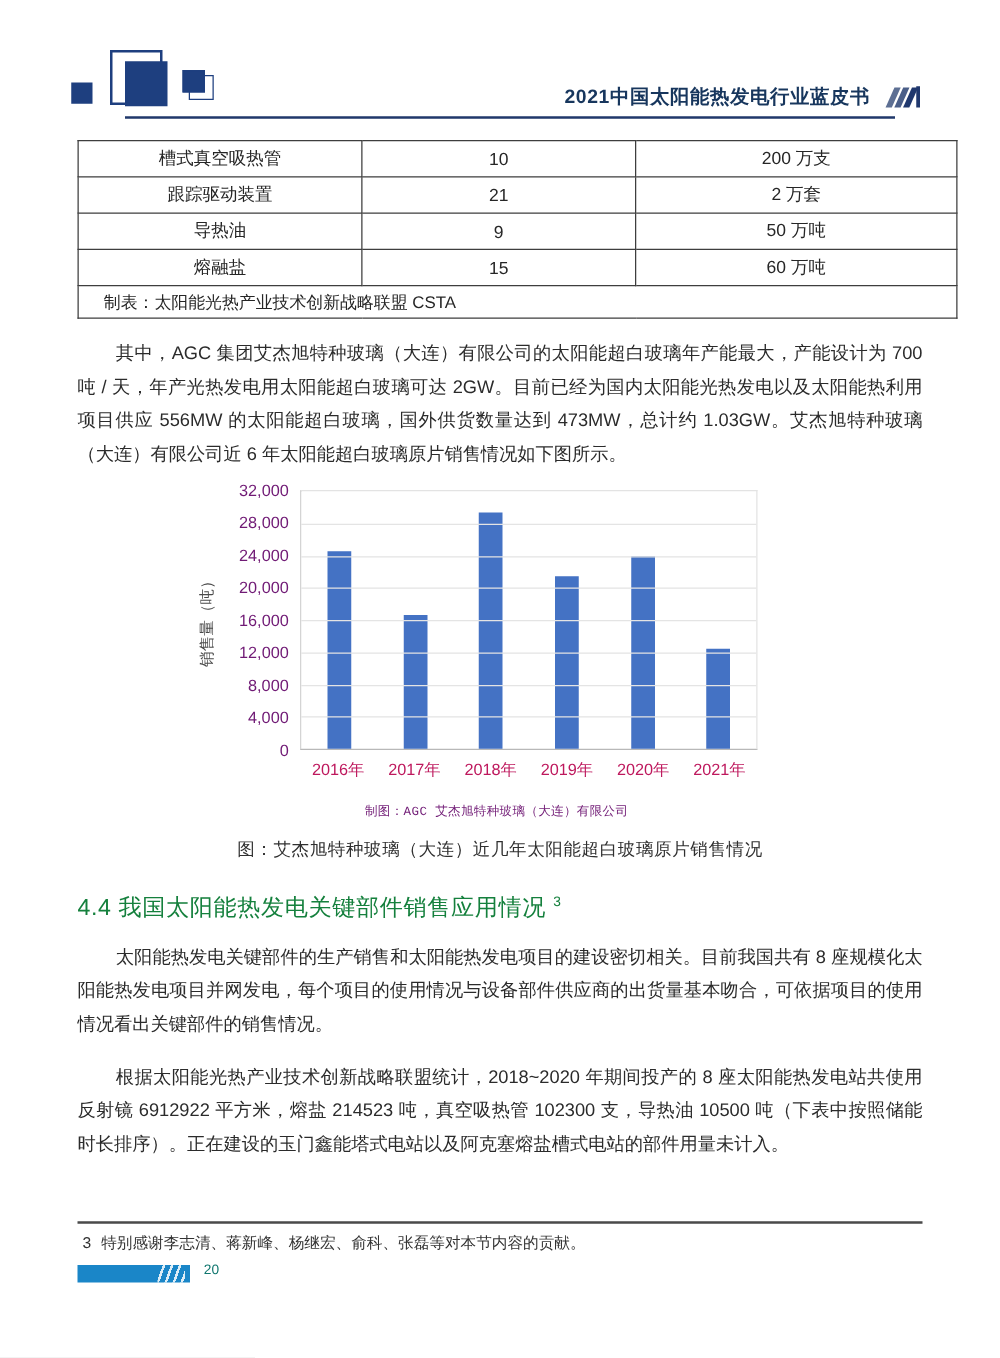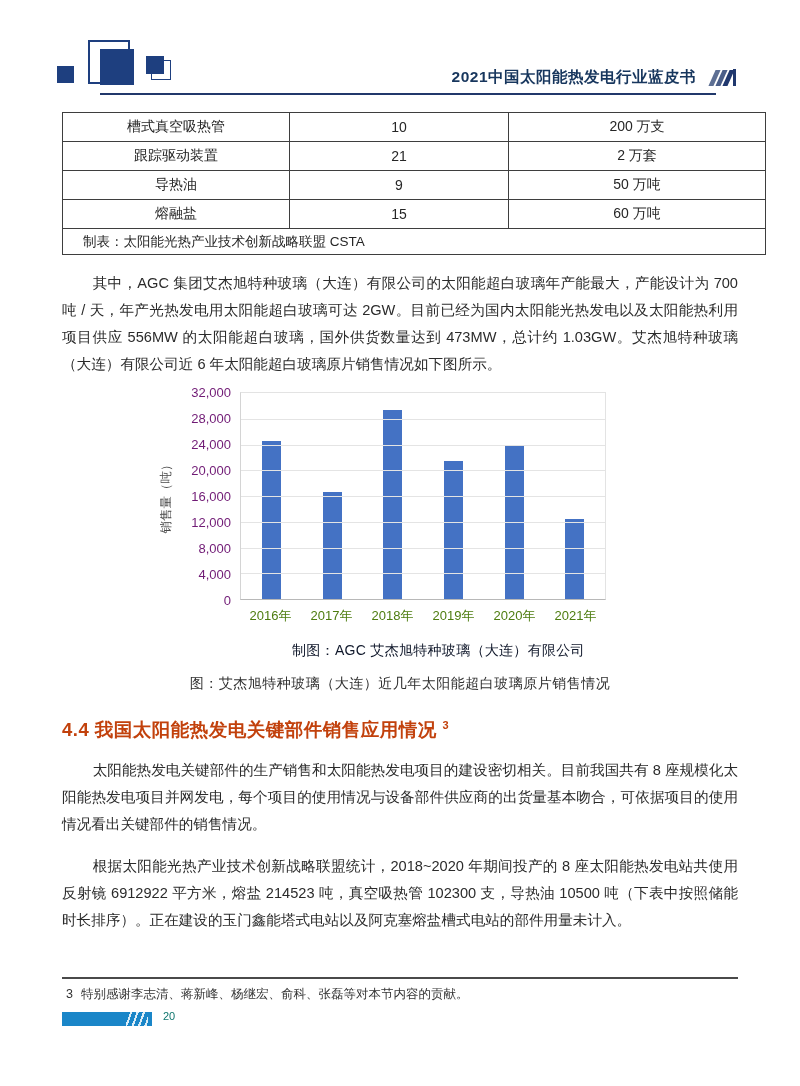--- a/index.html
+++ b/index.html
@@ -48,23 +48,23 @@
   .yaxis .ytick{position:absolute;right:9px;transform:translateY(-50%);
     font-size:13px;color:#701a75;white-space:nowrap;}
   .plot{grid-column:3;grid-row:1;position:relative;
     border-left:1px solid #d4d4d4;border-bottom:1px solid #b8b8b8;
     border-right:1px solid #e3e3e3;border-top:1px solid #e3e3e3;}
   .gridline{position:absolute;left:0;right:0;height:1px;background:#e4e4e4;}
   .bars{position:absolute;left:0;right:0;top:0;bottom:0;display:flex;}
   .bar-col{flex:1;display:flex;align-items:flex-end;justify-content:center;}
   .bar{width:19px;}
   .xaxis{grid-column:3;grid-row:2;display:flex;padding-top:7px;}
-  .xaxis .xtick{flex:1;text-align:center;font-size:13px;color:#4d7c0f;}
-
-  .chart-attr{margin:12px 0 0 292px;font-size:14px;color:#0f172a;letter-spacing:.3px;}
+  .xaxis .xtick{flex:1;text-align:center;font-size:13px;color:#be185d;}
+
+  .chart-attr{margin:12px 0 0 292px;font-size:10px;color:#701a75;letter-spacing:.3px;font-family:Liberation Mono, monospace;}
   .fig-caption{margin:15px 62px 0 62px;text-align:center;font-size:14px;color:#303030;letter-spacing:.5px;}
 
   
   .section-heading{margin:24px 62px 0 62px;font-size:18.5px;font-weight:400;
     color:#3d7f9b;letter-spacing:.5px;}
   .section-heading sup{font-size:11px;}
 
   
   .footnote-rule{position:absolute;left:62px;right:62px;top:977px;border-top:2px solid #4a4a4a;}
   .footnote{position:absolute;left:66px;top:986px;font-size:12.5px;color:#333;}
@@ -181,21 +181,21 @@
           <div class="xtick">2019年</div>
           <div class="xtick">2020年</div>
           <div class="xtick">2021年</div>
         </div>
     </div>
   </div>
   <div class="chart-attr">制图：AGC 艾杰旭特种玻璃（大连）有限公司</div>
 
   <div class="fig-caption">图：艾杰旭特种玻璃（大连）近几年太阳能超白玻璃原片销售情况</div>
 
-  <h2 class="section-heading" style="color: #c2410c; font-weight: bold;"><span>4.4 我国太阳能热发电关键部件销售应用情况</span> <sup>3</sup></h2>
+  <h2 class="section-heading" style="color: #15803d;"><span>4.4 我国太阳能热发电关键部件销售应用情况</span> <sup>3</sup></h2>
 
   <p class="para">太阳能热发电关键部件的生产销售和太阳能热发电项目的建设密切相关。目前我国共有 8 座规模化太阳能热发电项目并网发电，每个项目的使用情况与设备部件供应商的出货量基本吻合，可依据项目的使用情况看出关键部件的销售情况。</p>
   <p class="para">根据太阳能光热产业技术创新战略联盟统计，2018~2020 年期间投产的 8 座太阳能热发电站共使用反射镜 6912922 平方米，熔盐 214523 吨，真空吸热管 102300 支，导热油 10500 吨（下表中按照储能时长排序）。正在建设的玉门鑫能塔式电站以及阿克塞熔盐槽式电站的部件用量未计入。</p>
 
   <div class="footnote-rule"></div>
   <div class="footnote">
     <span class="fn-marker">3</span><span>特别感谢李志清、蒋新峰、杨继宏、俞科、张磊等对本节内容的贡献。</span>
   </div>
   <div class="pagebar" style="background: rgb(26, 134, 200);"></div>
   <div class="pagenum">20</div>

